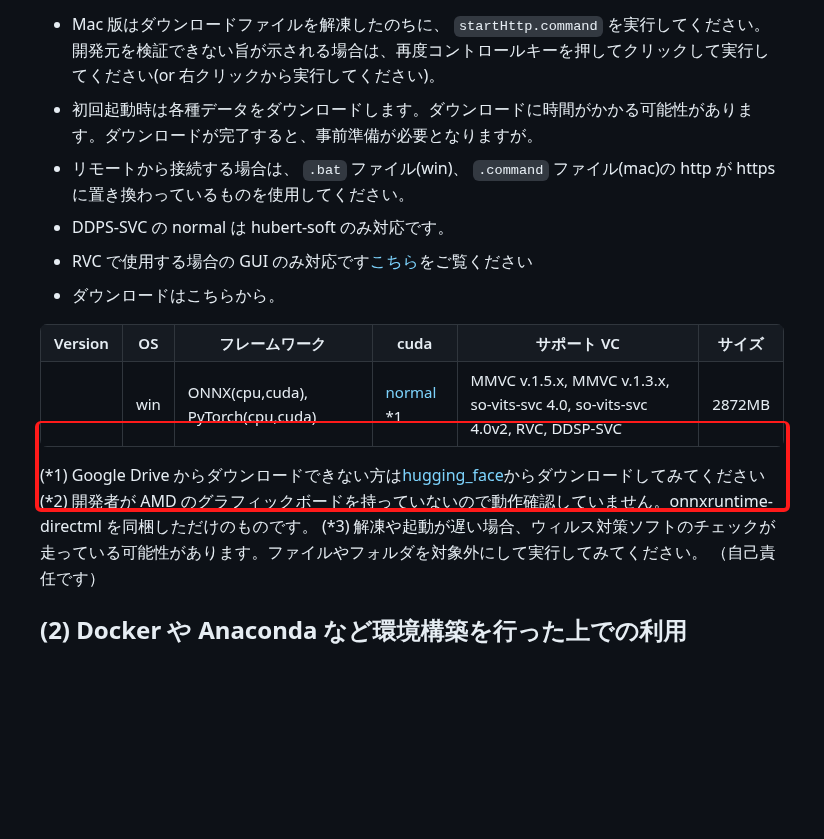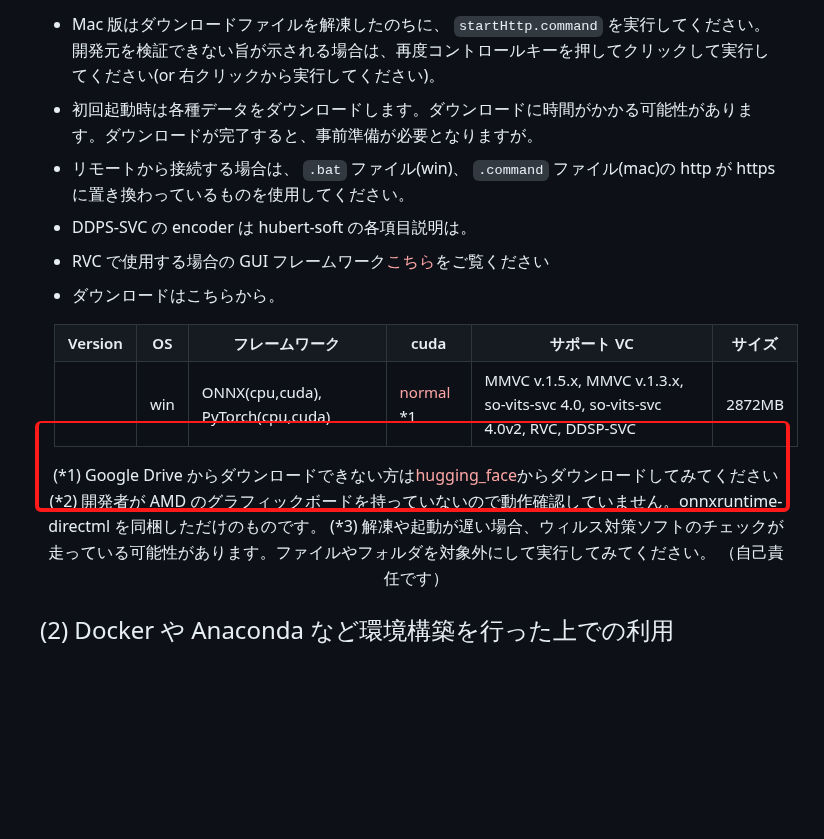--- a/index.html
+++ b/index.html
@@ -24,29 +24,30 @@
     margin: 0.25em 0 0.5em 0;
   }
   code {
     background: rgba(110,118,129,0.4);
     padding: 0.2em 0.4em;
     border-radius: 6px;
     font-family: ui-monospace, SFMono-Regular, "SF Mono", Menlo, Consolas, "Liberation Mono", monospace;
     font-size: 85%;
   }
   a {
-    color: #fca5a5;
+    color: #7dd3fc;
     text-decoration: none;
   }
   table {
     border-collapse: collapse;
     width: 100%;
-    margin: 16px 14px;
+    margin: 16px 0;
     display: block;
     overflow: auto;
+    border-radius: 7px;
   }
   th, td {
     border: 1px solid #30363d;
     padding: 6px 13px;
     color: #e6edf3;
     font-size: 15px;
   }
   th {
     font-weight: 600;
     background: #161b22;
@@ -61,26 +62,26 @@
   .highlight-rect {
     position: absolute;
     border: 4px solid #ff1a1a;
     border-top-width: 2px;
     border-radius: 6px;
     pointer-events: none;
     box-sizing: border-box;
   }
   h2 {
     font-size: 24px;
-    font-weight: 400;
+    font-weight: 700;
     margin: 24px 0 16px 0;
     padding-bottom: 0.3em;
     line-height: 1.25;
   }
-  p { margin: 0 0 16px 8px; text-align: center; }
+  p { margin: 0 0 16px 0; }
 </style>
 </head>
 <body>
 
 <div class="container">
 
   <ul>
     <li>
       <span>Mac 版はダウンロードファイルを解凍したのちに、</span>
       <code>startHttp.command</code>
@@ -90,24 +91,24 @@
       <span>初回起動時は各種データをダウンロードします。ダウンロードに時間がかかる可能性があります。ダウンロードが完了すると、事前準備が必要となりますが。</span>
     </li>
     <li>
       <span>リモートから接続する場合は、</span>
       <code>.bat</code>
       <span> ファイル(win)、</span>
       <code>.command</code>
       <span> ファイル(mac)の http が https に置き換わっているものを使用してください。</span>
     </li>
     <li>
-      <span>DDPS-SVC の encoder は hubert-soft の各項目説明は。</span>
+      <span>DDPS-SVC の normal は hubert-soft のみ対応です。</span>
     </li>
     <li>
-      <span>RVC で使用する場合の GUI フレームワーク</span><a href="#">こちら</a><span>をご覧ください</span>
+      <span>RVC で使用する場合の GUI のみ対応です</span><a href="#">こちら</a><span>をご覧ください</span>
     </li>
     <li>
       <span>ダウンロードはこちらから。</span>
     </li>
   </ul>
 
   <div class="highlight-row-box">
     <table>
       <thead>
         <tr>

